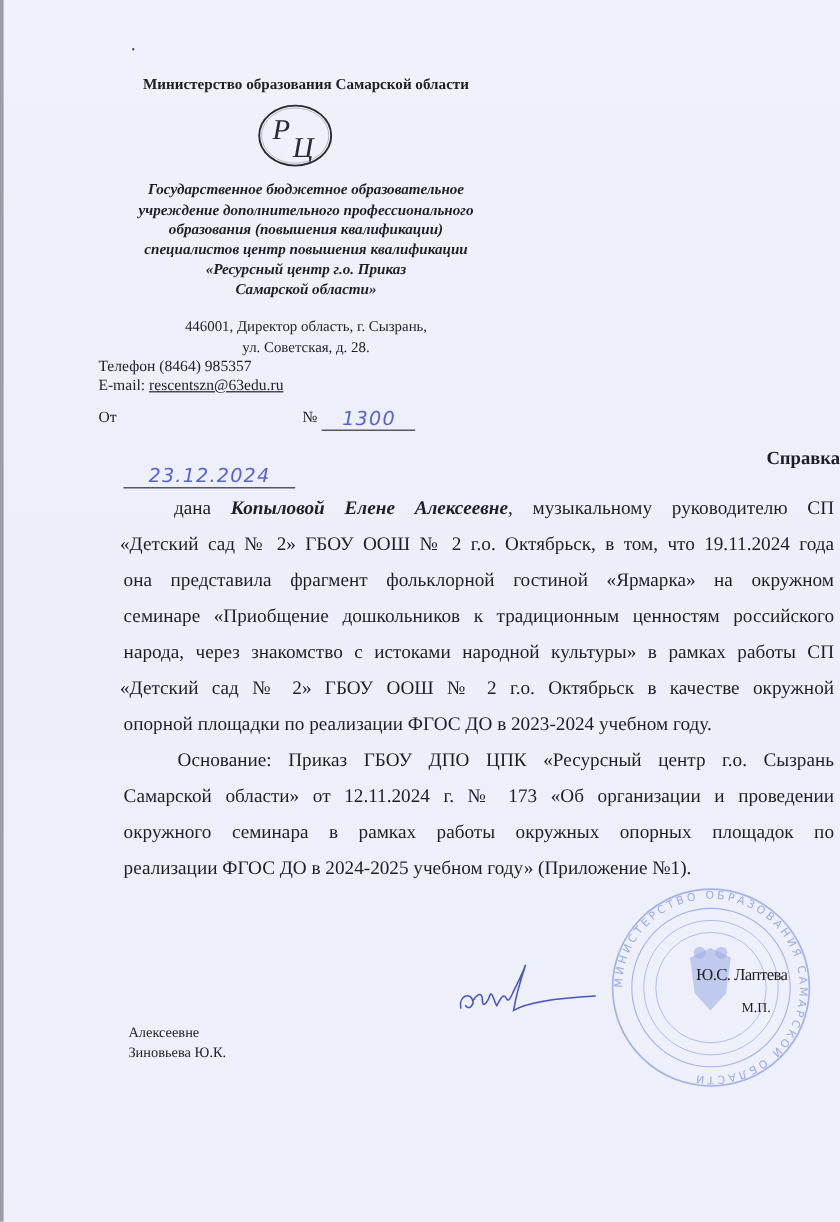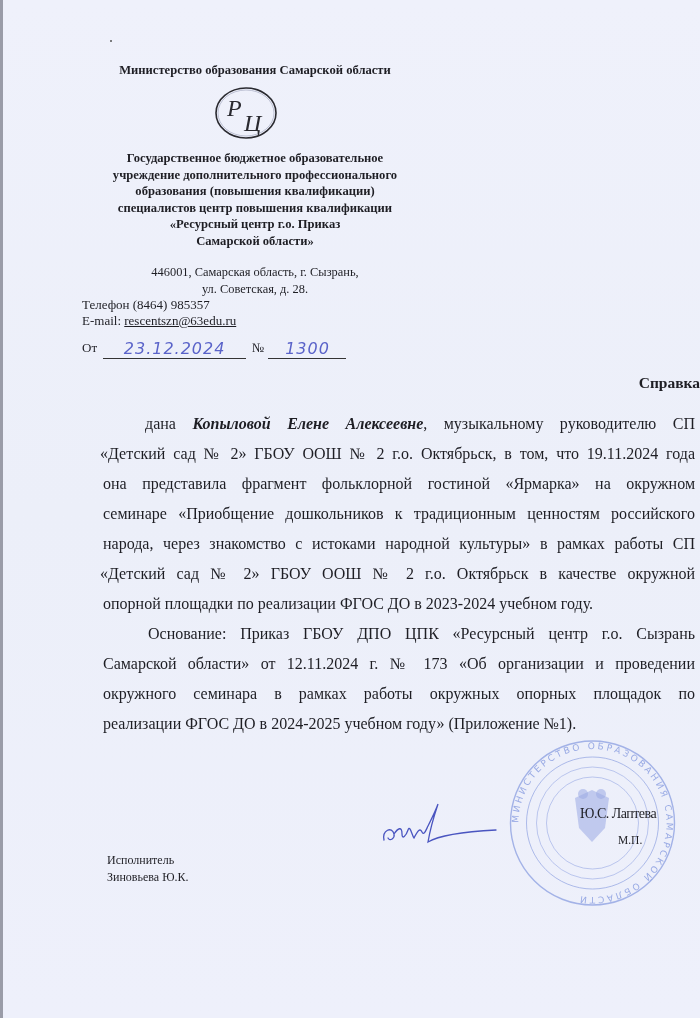--- a/index.html
+++ b/index.html
@@ -9,30 +9,30 @@
     font-family: "Liberation Serif", "DejaVu Serif", serif;
     color: #1e1e24;
   }
   .page { position: absolute; inset: 0; background: linear-gradient(180deg, #eff1fb 0%, #eceff9 50%, #eef0fb 100%); }
   .left-edge { position: absolute; left: 0; top: 0; width: 3px; height: 1018px; background: #9a9ca8; }
   .speck { position: absolute; width: 2px; height: 2px; background: #555; border-radius: 50%; }
 
   .hdr { position: absolute; left: 80px; width: 350px; text-align: center; font-weight: bold; font-size: 12.6px; line-height: 16.5px; }
   .ministry { top: 62px; }
   .logo { position: absolute; left: 213px; top: 86px; width: 66px; height: 54px; }
-  .org { top: 150px; }
+  .org { top: 150px; font-style: italic; }
   .addr { position: absolute; left: 80px; width: 350px; text-align: center; font-size: 12.4px; line-height: 17px; top: 264px; }
   .contact { position: absolute; left: 82px; font-size: 13px; line-height: 16px; }
   .phone { top: 297px; }
   .email { top: 313px; }
   .email a { color: #1e1e24; text-decoration: underline; }
 
   .from { position: absolute; left: 82px; top: 340px; font-size: 13px; display: flex; align-items: flex-start; }
   .fill { display: inline-block; border-bottom: 1px solid #333; font-family: "DejaVu Sans", sans-serif; font-style: italic; color: #5a63c9; font-size: 16px; line-height: 18px; text-align: center; letter-spacing: 1px; }
-  .fill.date { width: 143px; margin-left: 6px; }
+  .fill.date { width: 143px; margin-left: 6px; margin-top: 48px; }
   .fill.num { width: 78px; margin-left: 4px; }
   .numsign { margin-left: 6px; }
 
   .title { position: absolute; top: 374px; left: 0; width: 700px; text-align: right; padding-left: 110px; box-sizing: border-box; font-weight: bold; font-size: 15.5px; }
 
   .para { position: absolute; left: 103px; width: 610px; font-size: 16px; line-height: 30px; text-align: justify; text-align-last: left; }
   .p1 { top: 409px; }
   .p2 { top: 619px; font-family: Liberation Serif, serif; }
   .line { display: block; white-space: nowrap; text-align: justify; text-align-last: justify; }
   .line.last { text-align-last: left; }
@@ -67,21 +67,21 @@
   <div class="hdr org">
     <div>Государственное бюджетное образовательное</div>
     <div>учреждение дополнительного профессионального</div>
     <div>образования (повышения квалификации)</div>
     <div>специалистов центр повышения квалификации</div>
     <div>«Ресурсный центр г.о. Приказ</div>
     <div>Самарской области»</div>
   </div>
 
   <div class="addr">
-    <div>446001, Самарская область, г. Сызрань,</div>
+    <div>446001, Директор область, г. Сызрань,</div>
     <div>ул. Советская, д. 28.</div>
   </div>
   <div class="contact phone">Телефон (8464) 985357</div>
   <div class="contact email">
     <span>E-mail: </span><a>rescentszn@63edu.ru</a>
   </div>
 
   <div class="from">
     <span>От</span>
     <span class="fill date">23.12.2024</span>
@@ -130,16 +130,16 @@
       <path d="M70 60 L 87 52 L 104 60 L 100 90 L 87 104 L 74 90 Z"></path>
       <circle cx="78" cy="56" r="5"></circle>
       <circle cx="96" cy="56" r="5"></circle>
     </g>
   </svg>
 
   <div class="director-name">Ю.С. Лаптева</div>
   <div class="mp">М.П.</div>
 
   <div class="exec">
-    <div>Исполнитель</div>
+    <div>Алексеевне</div>
     <div>Зиновьева Ю.К.</div>
   </div>
 </div>
 
 </body></html>

